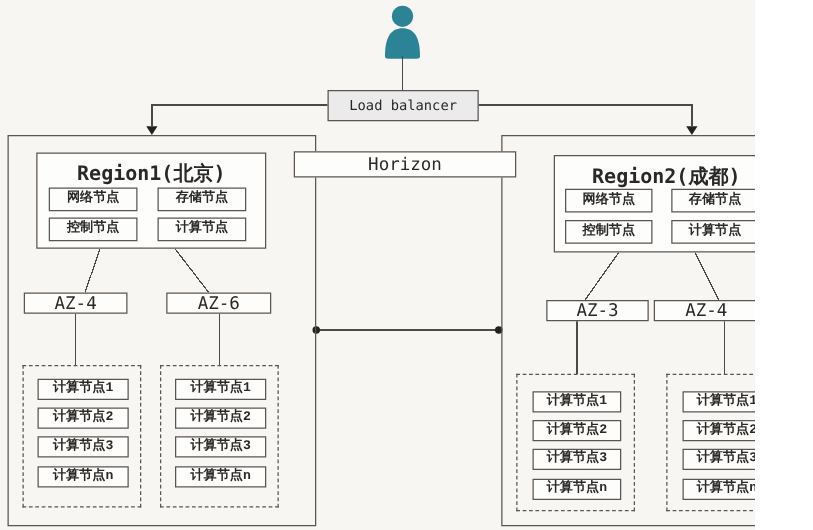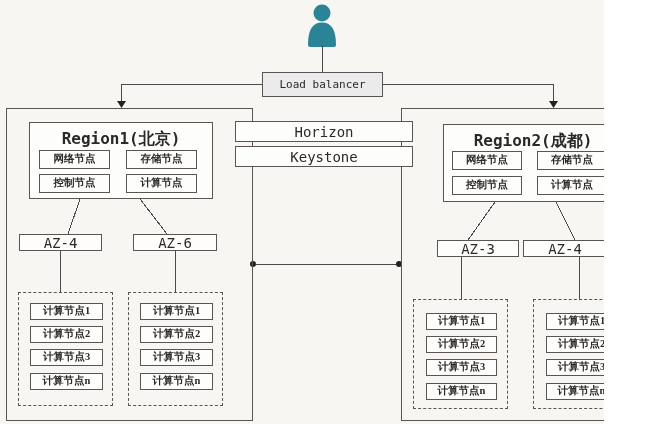--- a/index.html
+++ b/index.html
@@ -37,21 +37,21 @@
   .region-box{
     position:absolute;box-sizing:border-box;
     border:1px solid var(--border);
     background:var(--boxfill);
   }
   .region-title{
     position:absolute;left:0;right:0;top:6px;
     text-align:center;font-size:16px;font-weight:700;
   }
   .cjk{
-    font-family:Liberation Serif, serif;
+    font-family:Liberation Mono, monospace;
     font-weight:700;font-size:10.5px;
   }
   .dashed-group{
     position:absolute;box-sizing:border-box;
     border:1px dashed var(--border);
     background:transparent;
   }
   .bgp-label{
     position:absolute;left:253px;top:239px;width:147px;
     text-align:center;font-size:11px;
@@ -90,21 +90,20 @@
       <polygon points="549,101 558,101 553.5,108"></polygon>
     </g>
   </svg>
 
   <div class="container" style="left:6px;top:108px;width:247px;height:313px"></div>
   <div class="container" style="left:401px;top:108px;width:244px;height:313px"></div>
 
   <div class="box lb" style="left:262px;top:72px;width:121px;height:25px">Load balancer</div>
 
   <div class="box" style="left:235px;top:121px;width:178px;height:21px">Horizon</div>
-  <div class="box" style="left:235px;top:146px;width:178px;height:21px">Keystone</div>
 
 
   <div class="region-box" style="left:29px;top:122px;width:184px;height:77px">
     <div class="region-title">Region1(北京)</div>
     <div class="box cjk" style="left:9px;top:27px;width:71px;height:19px">网络节点</div>
     <div class="box cjk" style="left:96px;top:27px;width:71px;height:19px">存储节点</div>
     <div class="box cjk" style="left:9px;top:51px;width:71px;height:19px">控制节点</div>
     <div class="box cjk" style="left:96px;top:51px;width:71px;height:19px">计算节点</div>
   </div>
 

